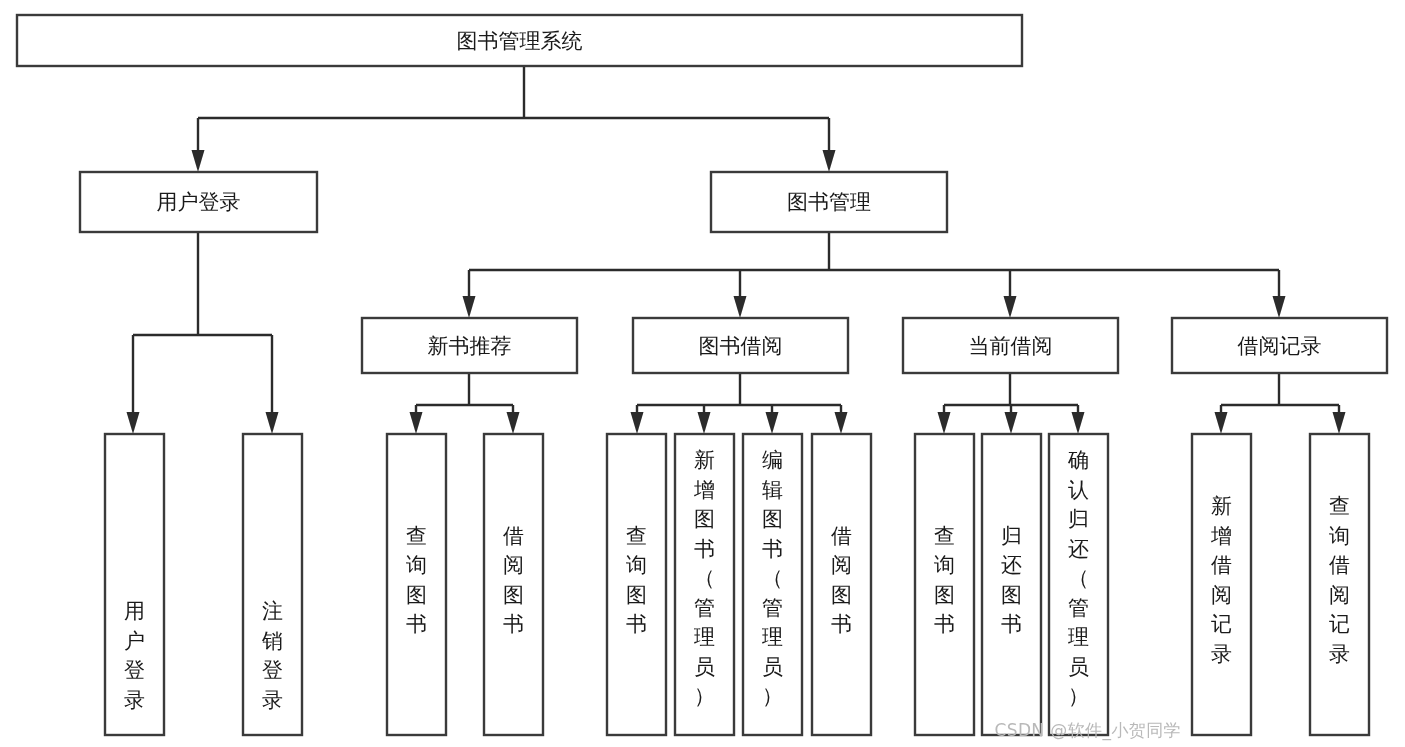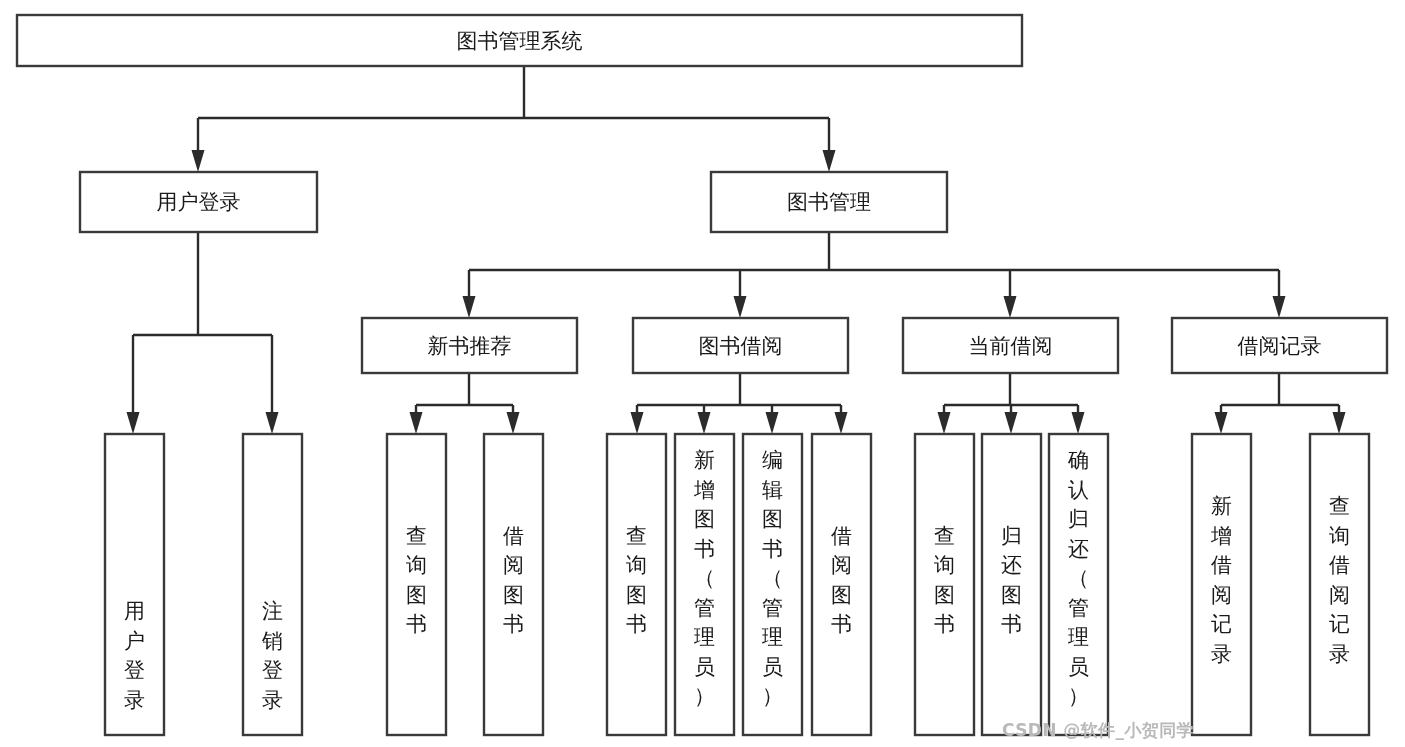--- a/index.html
+++ b/index.html
@@ -12,21 +12,20 @@
     width: 1405px;
     height: 747px;
     font-family: "DejaVu Sans", "Liberation Sans", sans-serif;
     overflow: hidden;
     position: relative;
   }
   #diagram-root {
     position: relative;
     width: 1189px;
     height: 747px;
-    padding-left: 13px;
   }
   svg.diagram-canvas {
     position: absolute;
     left: 0;
     top: 0;
     width: 1405px;
     height: 747px;
     display: block;
   }
   .node-box {
@@ -59,21 +58,20 @@
   }
   .watermark-text {
     position: absolute;
     right: 8px;
     bottom: 5px;
     font-family: "DejaVu Sans", "Liberation Sans", sans-serif;
     font-size: 17px;
     color: #b9b9b9;
     white-space: nowrap;
     letter-spacing: 0.4px;
-    font-weight: bold;
   }
 </style>
 </head>
 <body>
 
 <div id="diagram-root">
   <svg class="diagram-canvas" id="diagram-svg" viewBox="0 0 1405 747" xmlns="http://www.w3.org/2000/svg">
       <g>
         <g>
           <path class="connector" d="M 524 66 L 524 118"></path>

